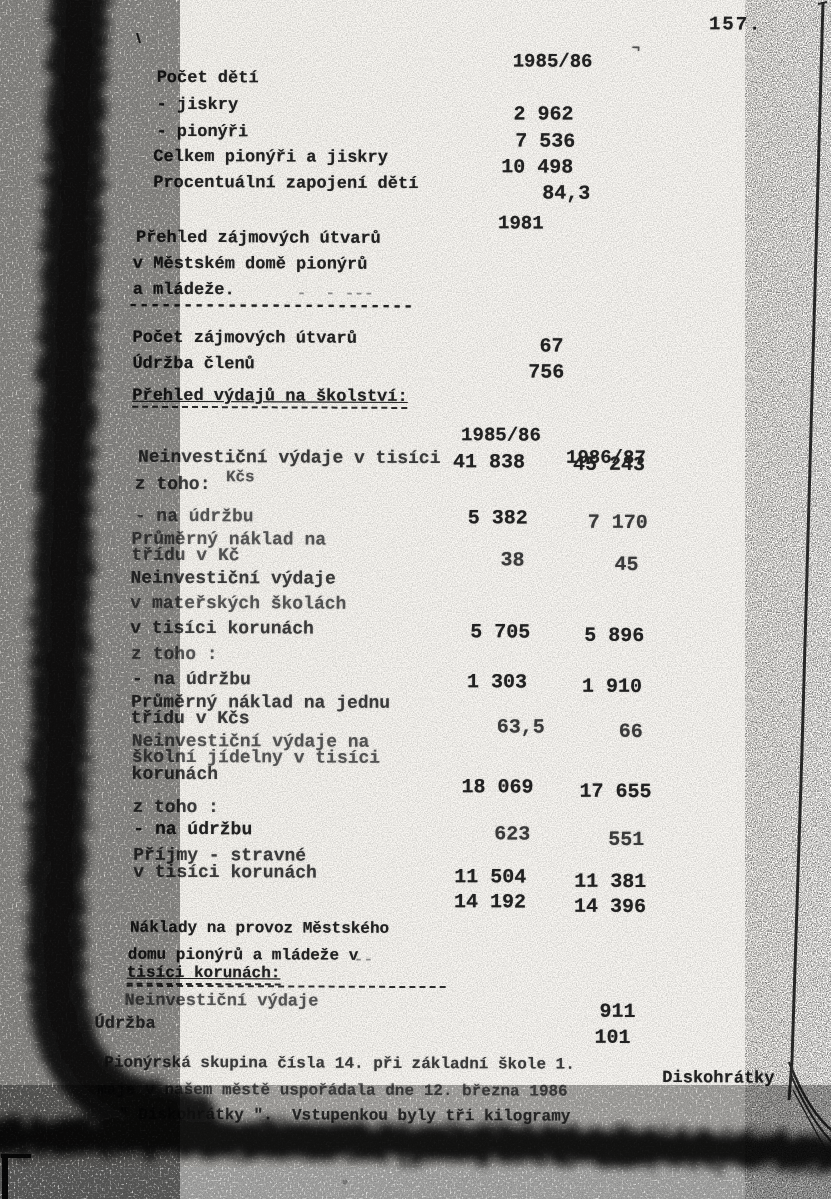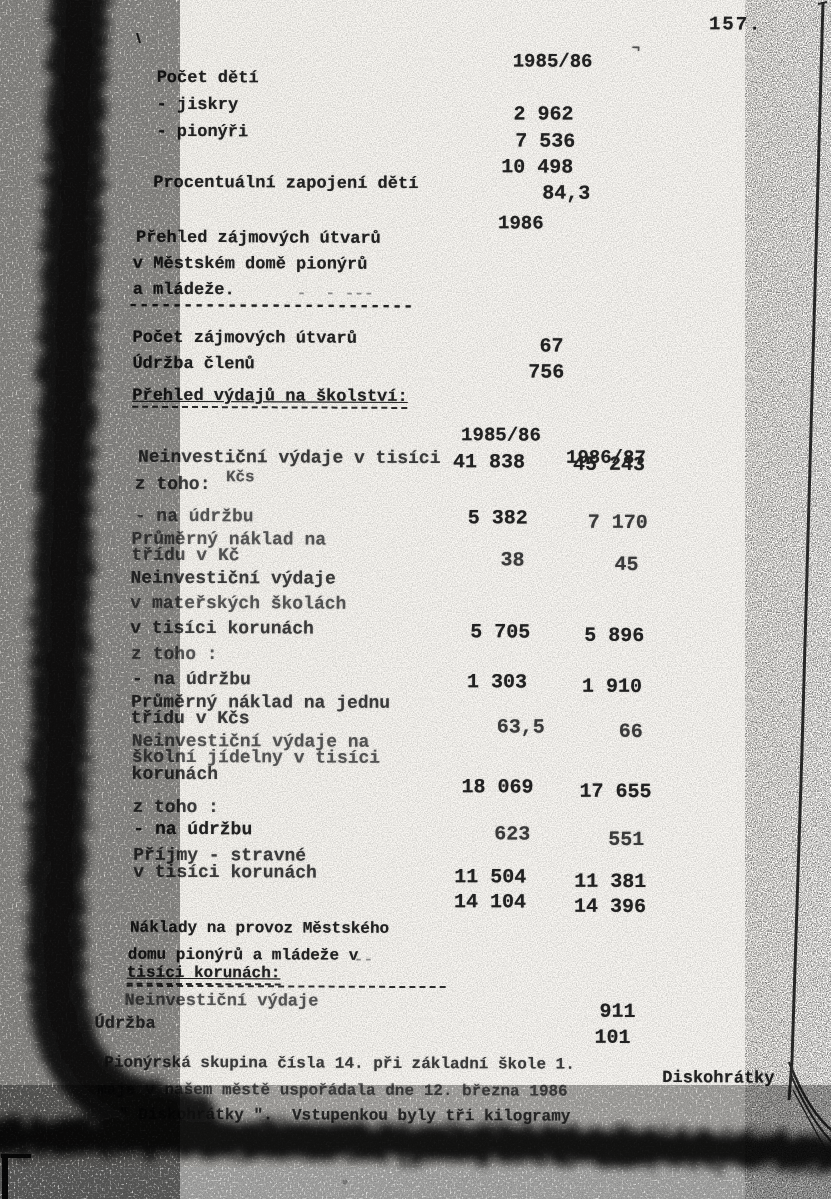--- a/index.html
+++ b/index.html
@@ -38,25 +38,26 @@
     <span class="t f19" style="left:709px;top:14px;letter-spacing:2px">157.</span>
     <span class="t f14 d3" style="left:632px;top:40px">¬</span>
 
     <span class="t f19" style="left:513px;top:52px">1985/86</span>
     <span class="t f17" style="left:157px;top:70px">Počet dětí</span>
 
     <span class="t f17" style="left:157px;top:97px">- jiskry</span>
     <span class="t f20" style="left:514px;top:103px">2 962</span>
     <span class="t f17" style="left:157px;top:124px">- pionýři</span>
     <span class="t f20" style="left:516px;top:130px">7 536</span>
+    <span class="t f17" style="left:154px;top:149px">Celkem pionýři a jiskry</span>
     <span class="t f20" style="left:502px;top:156px">10 498</span>
     <span class="t f17" style="left:154px;top:175px">Procentuální zapojení dětí</span>
     <span class="t f20" style="left:543px;top:182px">84,3</span>
 
-    <span class="t f19" style="left:499px;top:214px">1986</span>
+    <span class="t f19" style="left:499px;top:214px">1981</span>
     <span class="t f17" style="left:134px;top:256px">v Městském domě pionýrů</span>
     <span class="t f17" style="left:137px;top:230px">Přehled zájmových útvarů</span>
     <span class="t f17" style="left:134px;top:282px">a mládeže.</span>
     <span class="t f16 d4" style="left:298px;top:286px">-  - ---</span>
     <span class="t f18" style="left:129px;top:297px;letter-spacing:0.2px">--------------------------</span>
 
     <span class="t f17" style="left:134px;top:330px">Počet zájmových útvarů</span>
     <span class="t f20" style="left:541px;top:335px">67</span>
     <span class="t f17" style="left:134px;top:356px">Údržba členů</span>
     <span class="t f20" style="left:530px;top:361px">756</span>
@@ -108,21 +109,21 @@
 
     <span class="t f18" style="left:137px;top:821px">- na údržbu</span>
     <span class="t f20 d2" style="left:498px;top:823px">623</span>
     <span class="t f20 d2" style="left:612px;top:828px">551</span>
 
     <span class="t f18 d2" style="left:137px;top:847px">Příjmy - stravné</span>
     <span class="t f18 d2" style="left:137px;top:864px">v tisíci korunách</span>
     <span class="t f20" style="left:458px;top:866px">11 504</span>
     <span class="t f20" style="left:578px;top:870px">11 381</span>
 
-    <span class="t f20" style="left:458px;top:891px">14 104</span>
+    <span class="t f20" style="left:458px;top:891px">14 192</span>
     <span class="t f20" style="left:578px;top:895px">14 396</span>
 
     <span class="t f16" style="left:132px;top:948px">domu pionýrů a mládeže v</span>
     <span class="t f16" style="left:134px;top:921px">Náklady na provoz Městského</span>
     <span class="t f16 d4" style="left:358px;top:952px">--</span>
     <span class="t f16 u1" style="left:131px;top:966px">tisíci korunách:</span>
     <span class="dashext" style="left:131px;top:985px;width:319px"></span>
 
     <span class="t f17 d3" style="left:129px;top:993px">Neinvestiční výdaje</span>
     <span class="t f20" style="left:604px;top:1000px">911</span>

